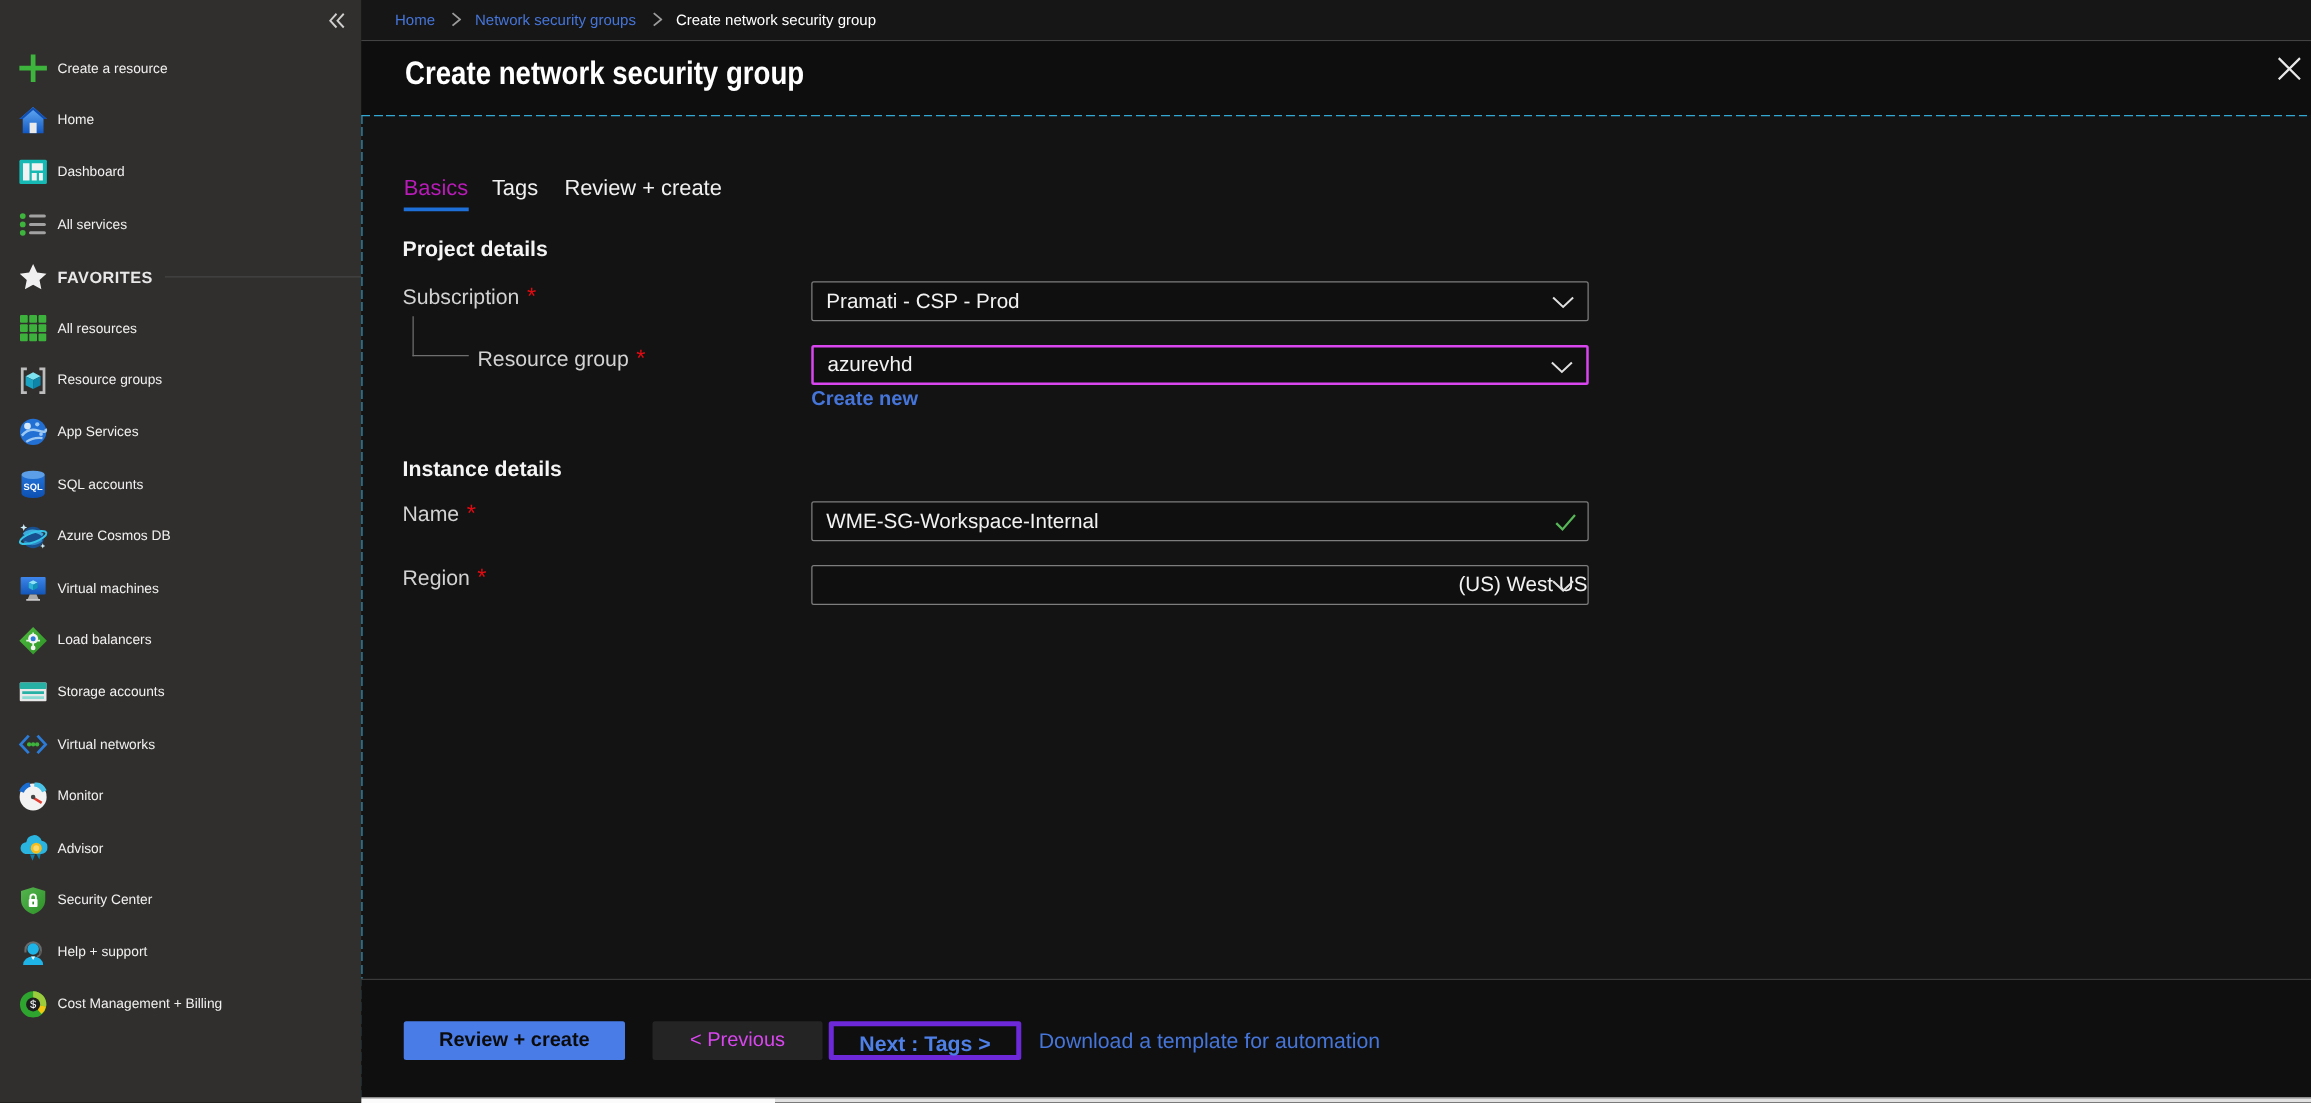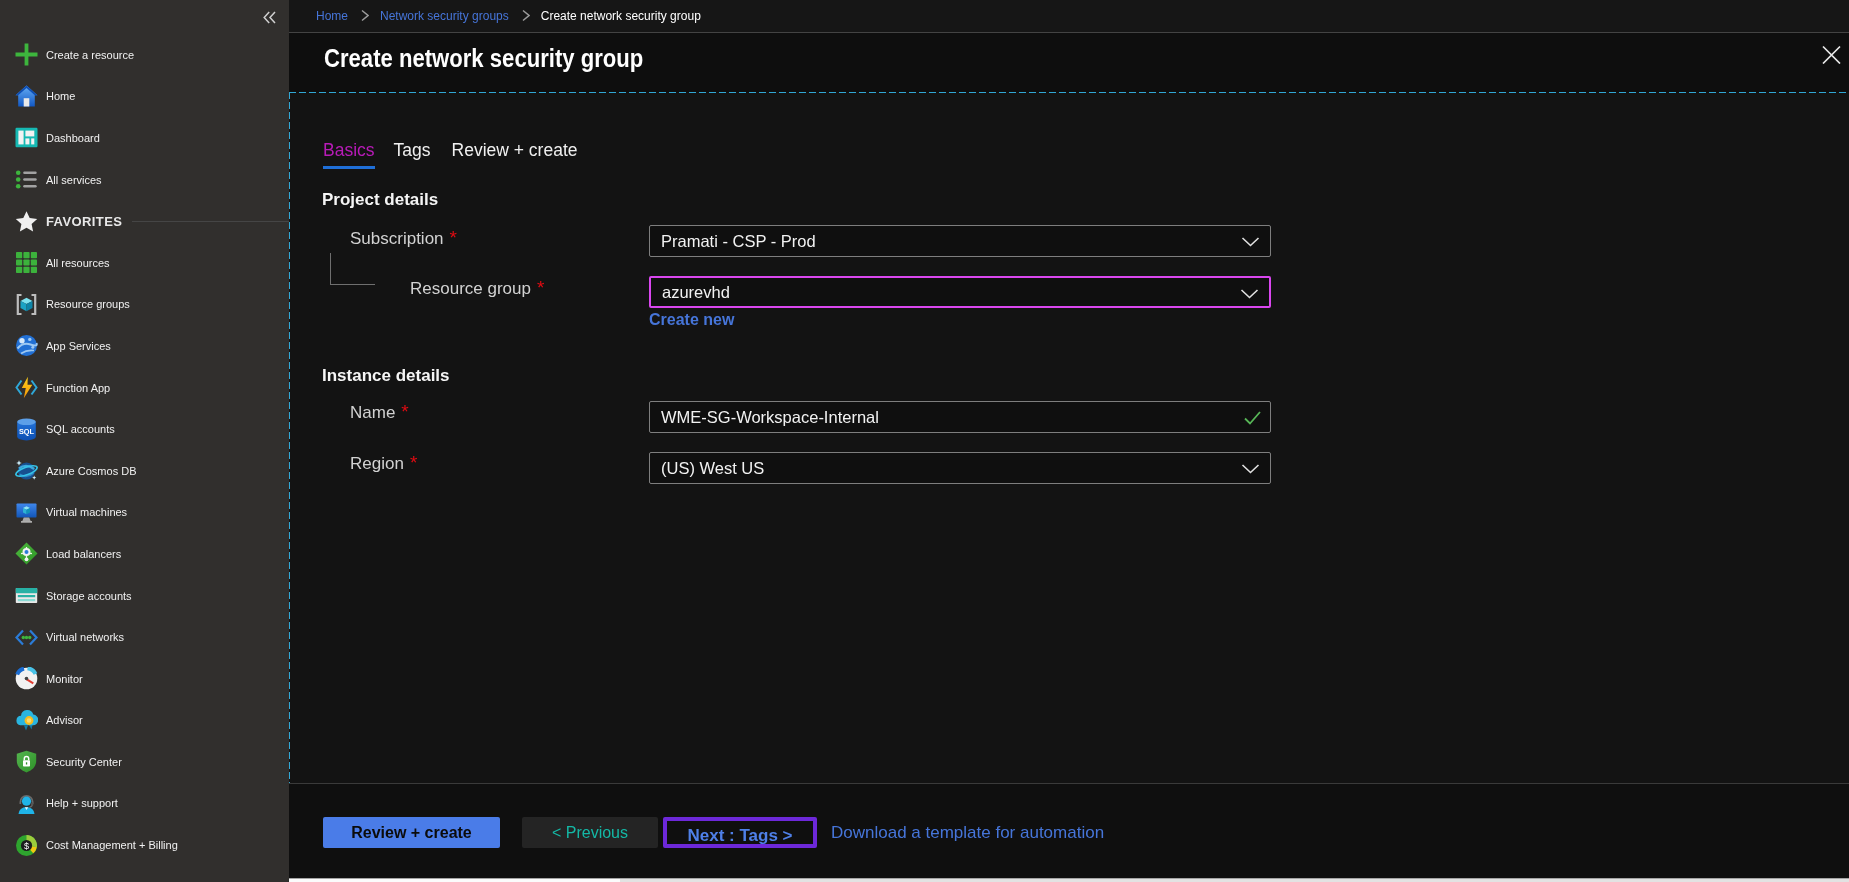--- a/index.html
+++ b/index.html
@@ -24,34 +24,34 @@
 #panel { position:absolute; left:0; top:92px; width:1560px; height:790px; background:#131313; }
 .dashtop { position:absolute; left:0; top:0; width:1560px; height:1px;
   background:repeating-linear-gradient(90deg,#31a7d4 0 7px,transparent 7px 10px); }
 .dashleft { position:absolute; left:0; top:0; width:1px; height:786px;
   background:repeating-linear-gradient(180deg,#31a7d4 0 7px,transparent 7px 10px); }
 #tabs { position:absolute; left:34px; top:48px; }
 #tabs span { display:inline-block; font-size:17.5px; margin-right:19px; color:#f0f0f0; }
 #tabs span:nth-child(2) { margin-right:21px; }
 #tabs .active { color:#b81bb8; padding-bottom:5px; border-bottom:3px solid #1f6fd8; }
 .h2 { position:absolute; left:33px; font-size:17px; font-weight:bold; color:#f5f5f5; }
-.lbl { position:absolute; font-size:17px; color:#d2d2d2;margin-left:28px; }
+.lbl { position:absolute; font-size:17px; color:#d2d2d2; }
 .req { color:#e00b12; padding-left:6px; font-size:19px; }
 .field { position:absolute; left:360px; width:622px; height:32px; background:#0f0f0f;
   border:1px solid #7e7e7e; border-radius:2px; color:#f2f2f2; font-size:16.5px; line-height:30px; padding-left:11px;}
 .field.focus { border:2px solid #d946ef; line-height:28px; }
 .chev { position:absolute; right:10px; top:11px; }
 .fcheck { position:absolute; right:9px; top:9px; }
 .link { color:#4675d9; font-size:16px; text-decoration:none; }
 #connector { position:absolute; left:41px; top:161px; width:45px; height:32px;
   border-left:1px solid #6f6f6f; border-bottom:1px solid #6f6f6f; }
 #footer { position:absolute; left:0; top:783px; width:1560px; height:95px; background:#0f0f0f; border-top:1px solid #3a3a3a;}
 .btn { position:absolute; top:33px; height:31px; border-radius:2px; font-size:17px; text-align:center; line-height:31px; white-space:nowrap;}
 #btn-review { left:34px; width:177px; background:#4a7ce8; color:#0b0b0b; font-weight:bold; font-size:16px;}
-#btn-prev { left:233px; width:136px; background:#242424; color:#14b8a6; font-size:16px; }
+#btn-prev { left:233px; width:136px; background:#242424; color:#d946ef; font-size:16px; }
 #btn-next { left:374px; width:154px; background:transparent; border:4px solid #6d28d9; color:#4f80e8; line-height:29px; font-weight:bold; font-size:17px;}
 #dl-link { position:absolute; left:542px; top:33px; font-size:17px !important; line-height:31px;}
 #scrollstrip { position:absolute; left:0; top:878px; width:1560px; height:4px; background:#e2e2e2; border-top:1px solid #a5a5a5;}
 #scrollthumb { position:absolute; left:0; top:0px; width:331px; height:4px; background:#fbfbfb; }
 </style>
 </head>
 <body>
 <div id="sidebar">
   <div id="collapse"><svg width="13" height="13" viewBox="0 0 13 13">
         <path d="M6.2 1 L1.2 6.5 L6.2 12 M12 1 L7 6.5 L12 12" fill="none" stroke="#cfcfcf" stroke-width="1.5"></path>
@@ -150,36 +150,20 @@
           <svg width="23" height="23" viewBox="0 0 23 23">
             <circle cx="11.5" cy="11.5" r="10.5" fill="#2270d4"></circle>
             <path d="M2.5 14.5 Q8 8 15.5 10.5 T21.5 9" fill="none" stroke="#9dc8f2" stroke-width="2"></path>
             <path d="M6 19.5 Q12 15.5 19 16.5" fill="none" stroke="#9dc8f2" stroke-width="1.7"></path>
             <circle cx="7" cy="6.8" r="2.7" fill="#d5e8fa"></circle>
             <circle cx="14.8" cy="5.4" r="1.7" fill="#9dc8f2"></circle>
             <circle cx="17.8" cy="13.2" r="1.5" fill="#9dc8f2"></circle>
           </svg>
         </span>
         <span class="tx">App Services</span>
-      </li>
-    <li>
-        <span class="ic">
-          <svg width="23" height="23" viewBox="0 0 23 23">
-            <defs>
-              <linearGradient id="fg" x1="0" y1="0" x2="0" y2="1">
-                <stop offset="0" stop-color="#ffd11a"></stop>
-                <stop offset="1" stop-color="#f09609"></stop>
-              </linearGradient>
-            </defs>
-            <path d="M6.5 4.5 L1.5 11.5 L6.5 18.5" fill="none" stroke="#2fa8d8" stroke-width="2"></path>
-            <path d="M16.5 4.5 L21.5 11.5 L16.5 18.5" fill="none" stroke="#2fa8d8" stroke-width="2"></path>
-            <path d="M12.8 0.8 L6.8 12 H10.8 L8.8 22.2 L17.3 8.8 H12.5 Z" fill="url(#fg)"></path>
-          </svg>
-        </span>
-        <span class="tx">Function App</span>
       </li>
     <li>
         <span class="ic">
           <svg width="23" height="23" viewBox="0 0 23 23">
             <defs>
               <linearGradient id="sg" x1="0" y1="0" x2="0" y2="1">
                 <stop offset="0" stop-color="#2272d8"></stop>
                 <stop offset="1" stop-color="#0d4fb2"></stop>
               </linearGradient>
             </defs>
@@ -364,21 +348,21 @@
     </div>
     <a class="link" style="position:absolute; left:360px; top:219px; font-weight:bold;">Create new</a>
     <div class="h2" style="top:274px;">Instance details</div>
     <div class="lbl" style="left:33px; top:309px;">Name<span class="req">*</span></div>
     <div class="field" style="top:309px;">WME-SG-Workspace-Internal
       <svg class="fcheck" width="17" height="14" viewBox="0 0 17 14">
           <path d="M1 7.5 L6 12.5 L16 1" fill="none" stroke="#57b657" stroke-width="1.8"></path>
         </svg>
     </div>
     <div class="lbl" style="left:33px; top:360px;">Region<span class="req">*</span></div>
-    <div class="field" style="top:360px;">(US) West US
+    <div class="field" style="top:360px;text-align:right;">(US) West US
       <svg class="chev" width="19" height="10" viewBox="0 0 19 10">
           <path d="M1.5 1 L9.5 8.5 L17.5 1" fill="none" stroke="#e0e0e0" stroke-width="1.6"></path>
         </svg>
     </div>
   </div>
   <div id="footer">
     <div class="btn" id="btn-review">Review + create</div>
     <div class="btn" id="btn-prev">&lt; Previous</div>
     <div class="btn" id="btn-next">Next : Tags &gt;</div>
     <a class="link" id="dl-link">Download a template for automation</a>

